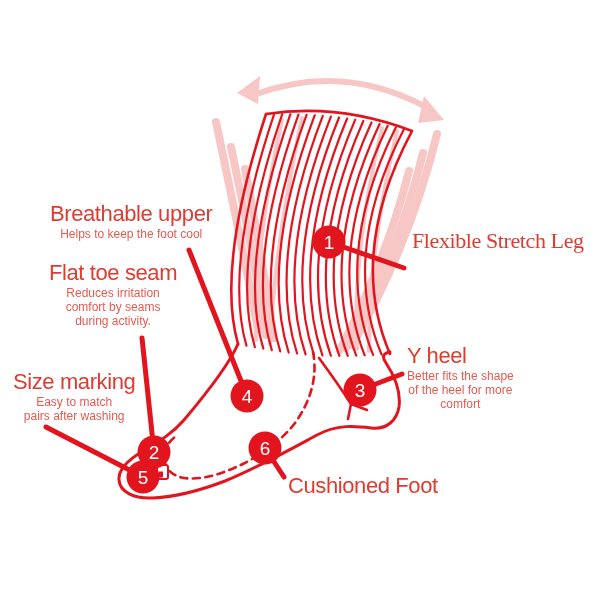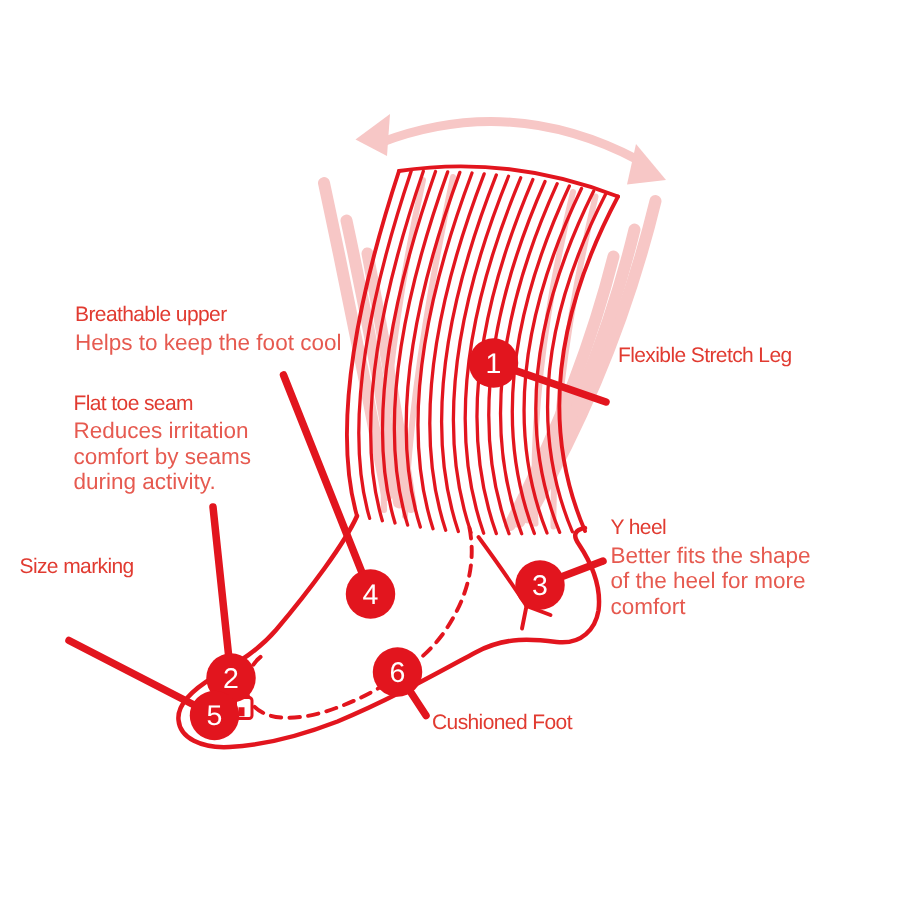--- a/index.html
+++ b/index.html
@@ -24,26 +24,26 @@
   .outline{stroke:var(--red);stroke-width:3;fill:none;stroke-linecap:round;stroke-linejoin:round;}
   .dashed{stroke:var(--red);stroke-width:2.6;fill:none;stroke-linecap:round;stroke-dasharray:7 5.5;}
   .seam{stroke:var(--red);stroke-width:2.6;fill:none;stroke-linecap:round;}
   .connector{stroke:var(--red);stroke-width:5;fill:none;stroke-linecap:round;}
   .marker-circle{fill:var(--red);}
   .marker-num{fill:#ffffff;font-size:19px;text-anchor:middle;font-family:"Liberation Sans",sans-serif;}
   .tag{stroke:var(--red);stroke-width:2;fill:#ffffff;}
   .tag-mark{fill:var(--red);}
   .label{position:absolute;}
   .label h3{
-    margin:0;font-size:14px;font-weight:400;color:var(--heading);
+    margin:0;font-size:22px;font-weight:400;color:var(--heading);
     letter-spacing:-0.4px;line-height:1.05;white-space:nowrap;
   }
   .label p{
-    margin:3px 0 0;font-size:15px;color:var(--body);
-    line-height:1.16;white-space:pre-line;
+    margin:3px 0 0;font-size:12px;color:var(--body);
+    line-height:1.16;white-space:pre-line;text-align:center;
   }
 </style>
 </head>
 <body>
 
 <div id="stage">
 
   <svg width="600" height="600" viewBox="0 0 600 600">
 
     <g>
@@ -149,22 +149,24 @@
       <p>Helps to keep the foot cool</p>
     </div>
     <div class="label" style="left:49px;top:261px;">
       <h3>Flat toe seam</h3>
       <p>Reduces irritation
 comfort by seams
 during activity.</p>
     </div>
     <div class="label" style="left:13px;top:370px;">
       <h3>Size marking</h3>
+      <p>Easy to match
+pairs after washing</p>
     </div>
-    <div class="label" style="left:412px;top:229px;">
+    <div class="label" style="left:412px;top:229px;font-family:Liberation Serif, serif;">
       <h3>Flexible Stretch Leg</h3>
     </div>
     <div class="label" style="left:407px;top:344px;">
       <h3>Y heel</h3>
       <p>Better fits the shape
 of the heel for more
 comfort</p>
     </div>
     <div class="label" style="left:288px;top:436px;margin-top:38px;">
       <h3>Cushioned Foot</h3>

